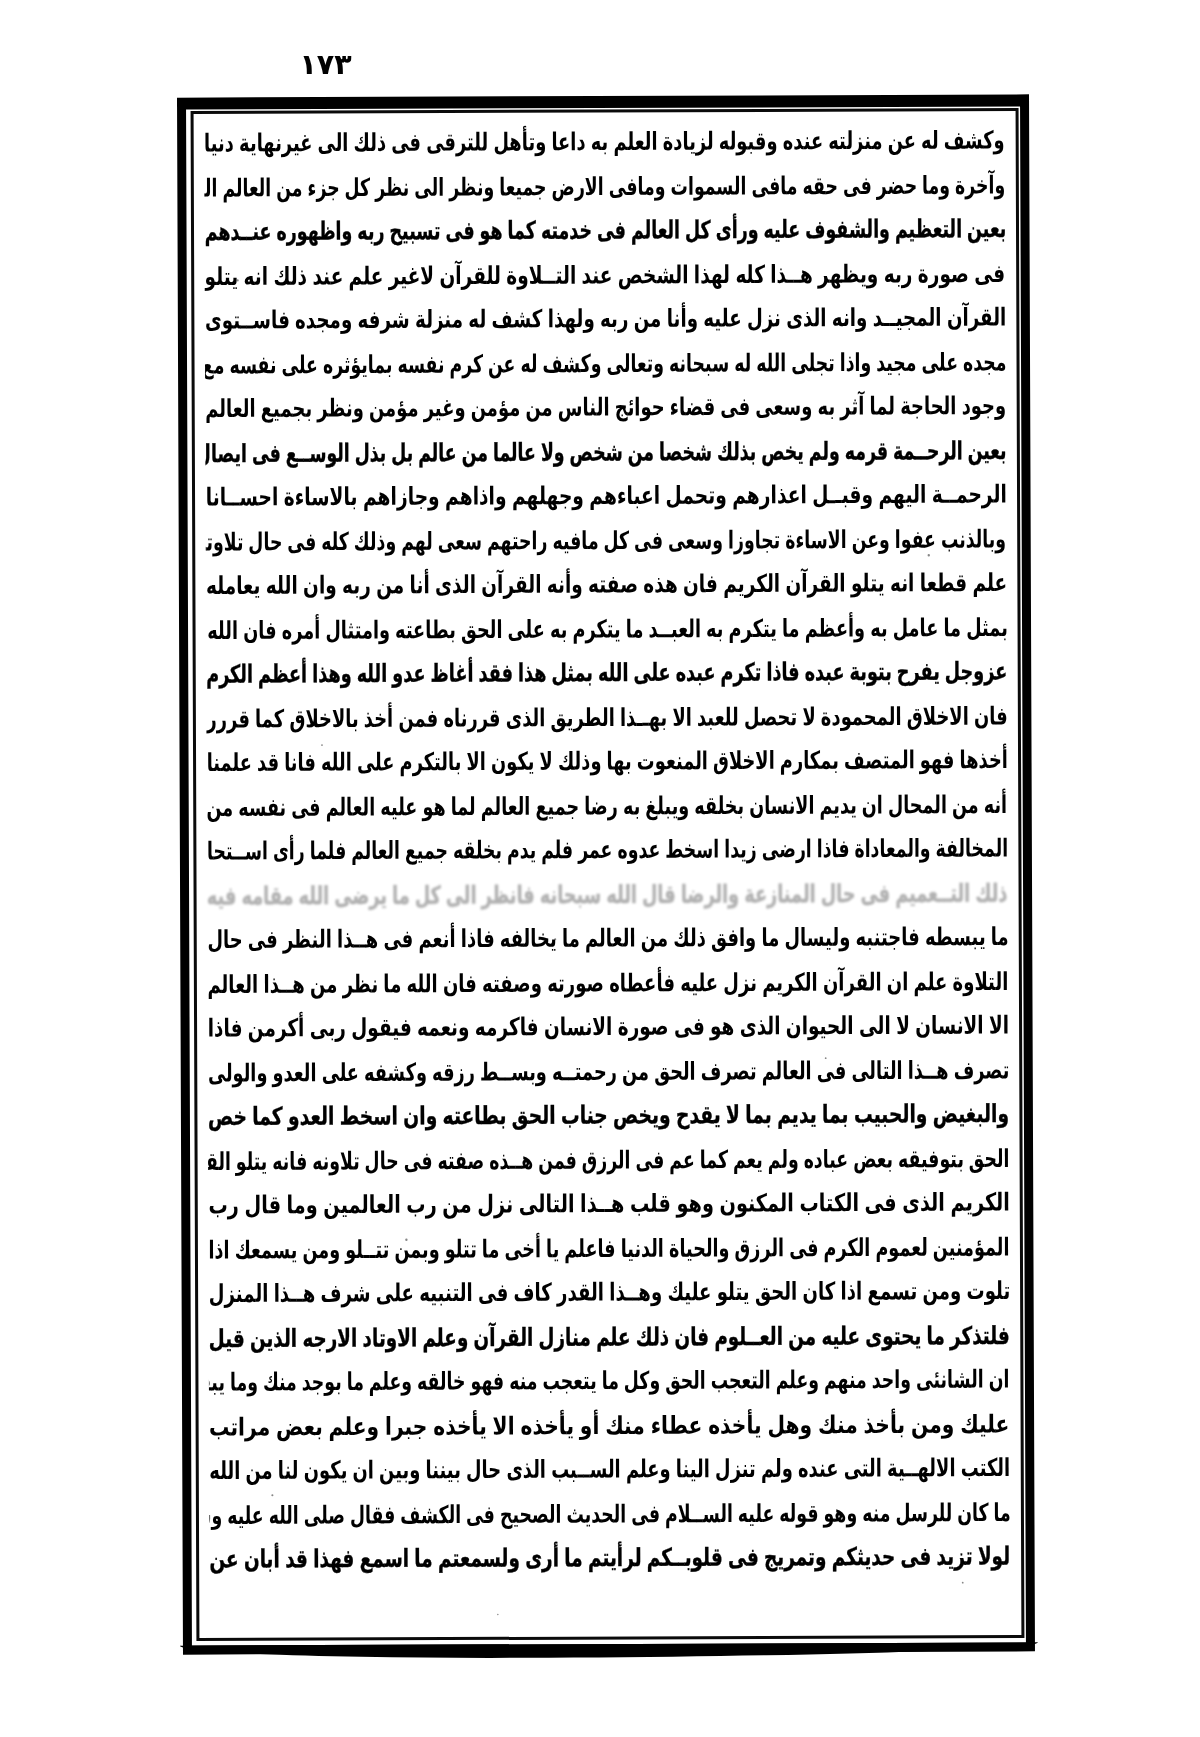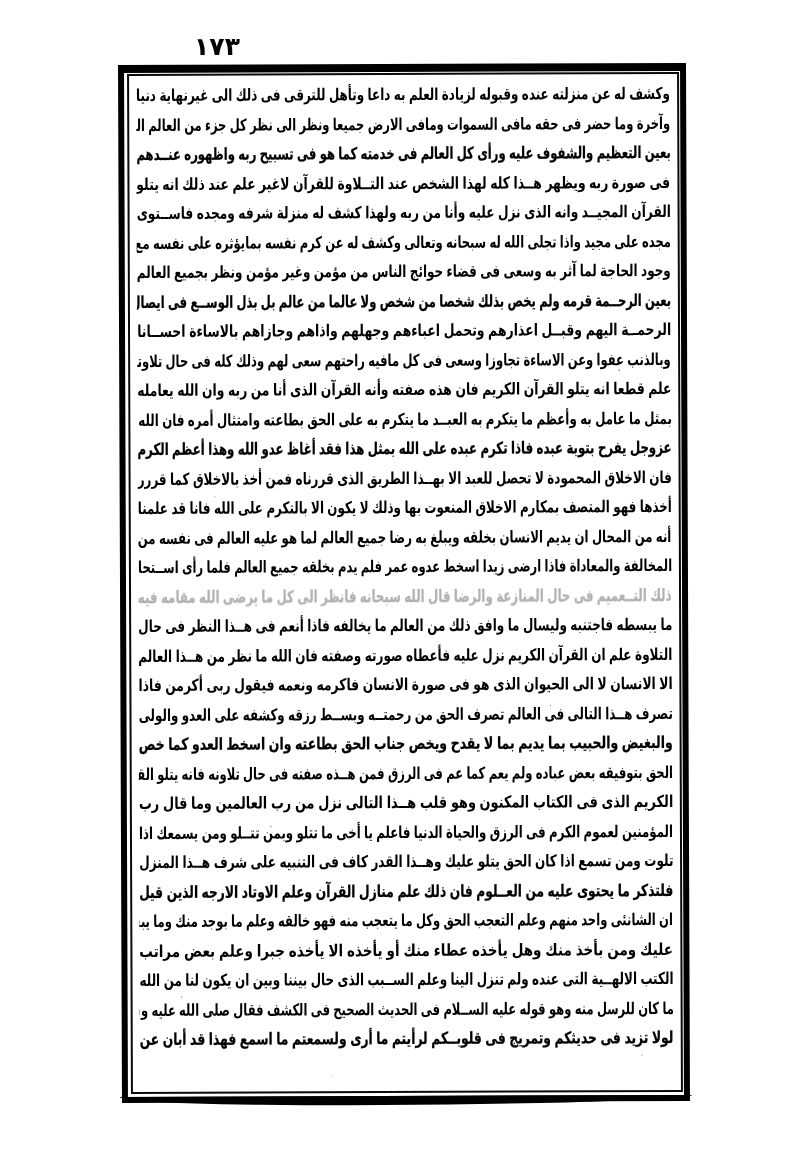--- a/index.html
+++ b/index.html
@@ -18,21 +18,21 @@
   }
 
   
   #folio {
     position: absolute;
     top: 34px;
     left: 182px;
     width: 70px;
     text-align: center;
     font-family: "DejaVu Sans", sans-serif;
-    font-size: 25px;
+    font-size: 19px;
     font-weight: 700;
     letter-spacing: 1px;
     color: #000000;
     direction: rtl;
     line-height: 1;
   }
 
   
   #frame-wrap {
     position: absolute;

